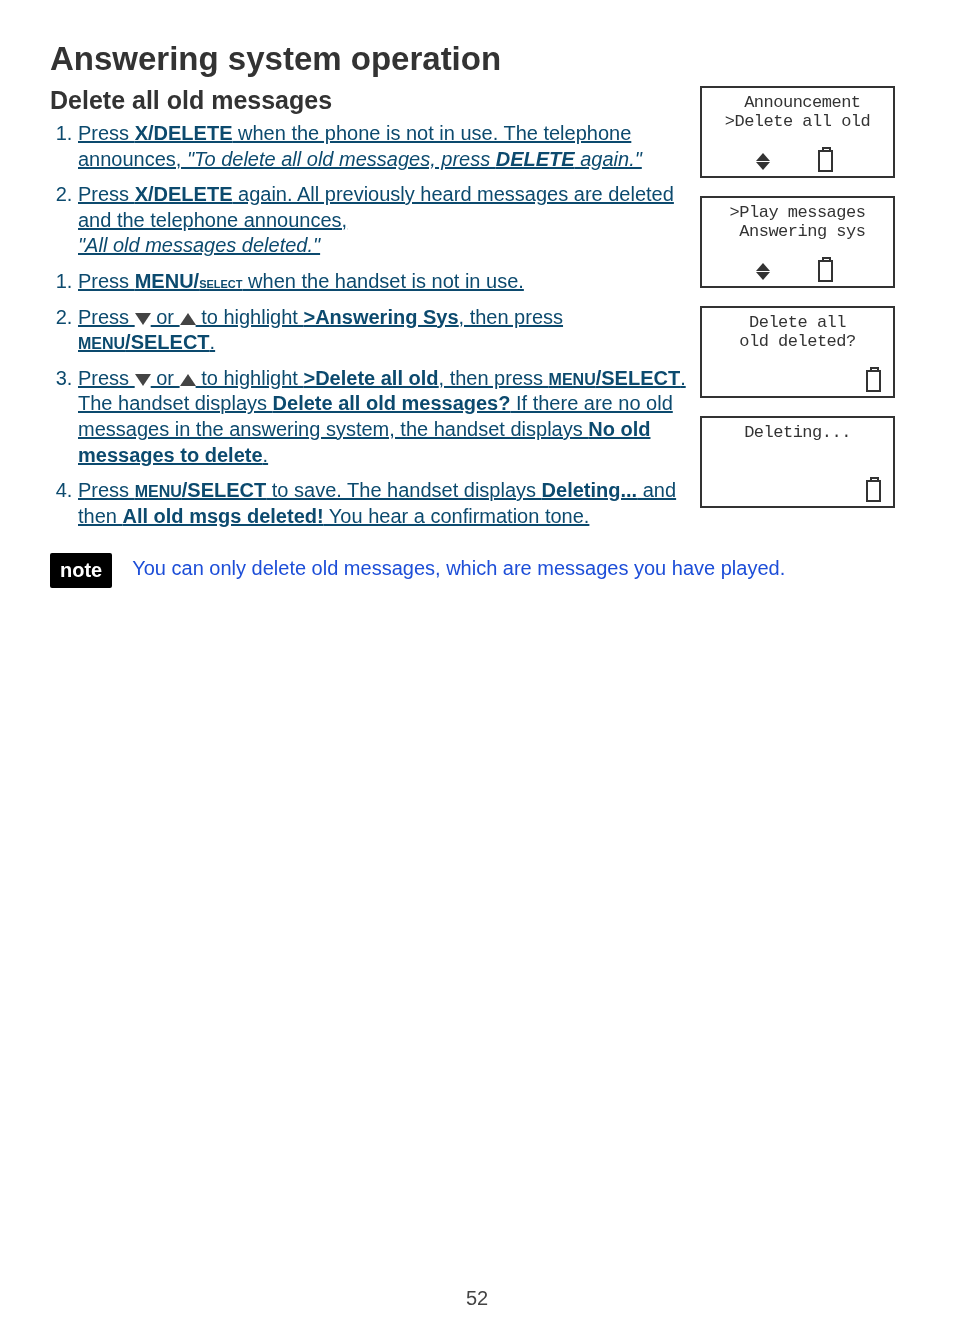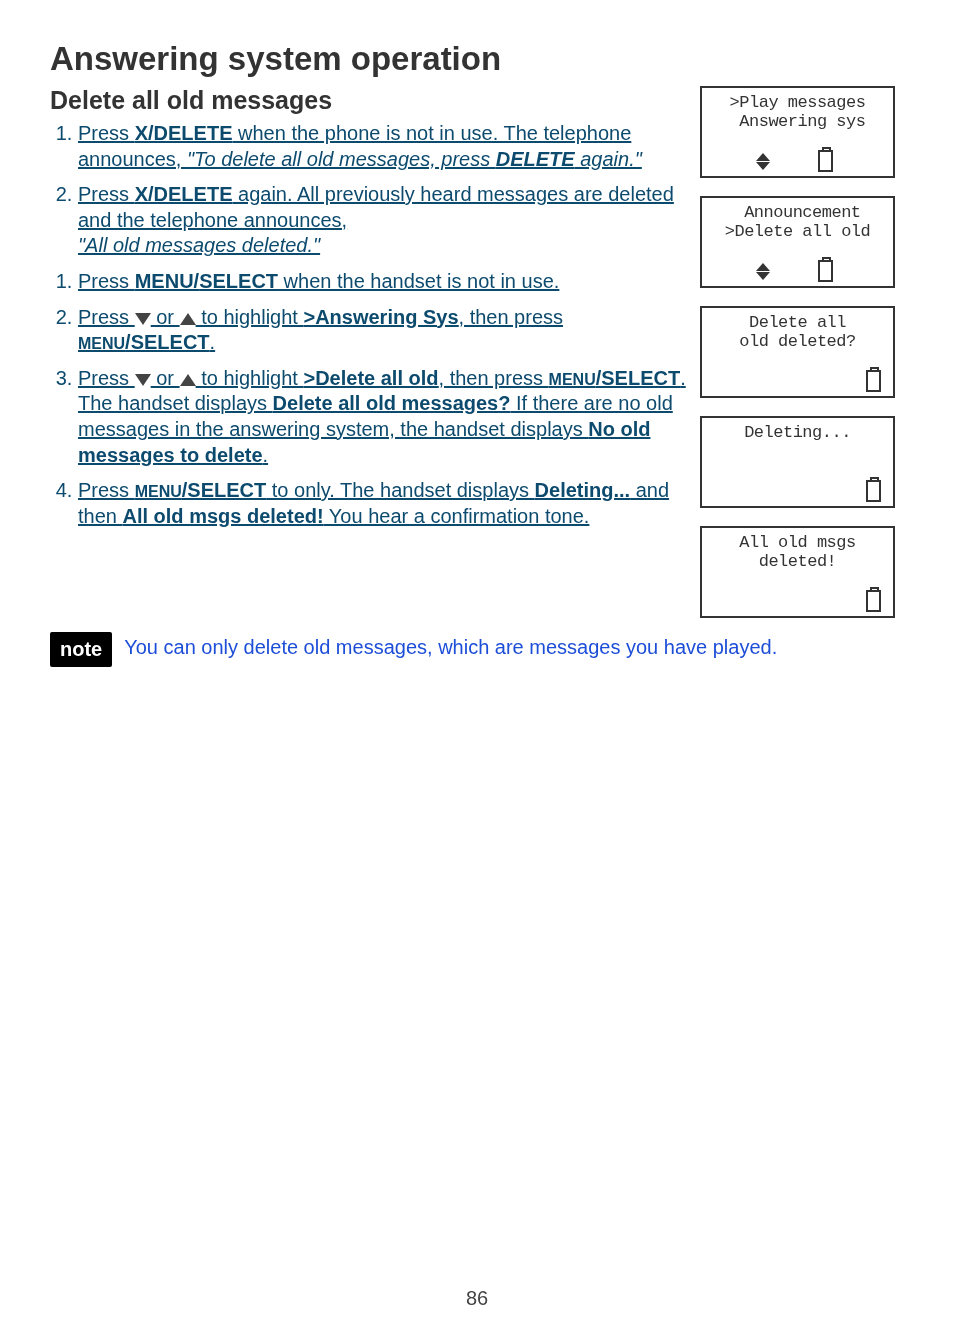--- a/index.html
+++ b/index.html
@@ -46,21 +46,21 @@
   .screen .icons.center { justify-content:center; gap:48px; }
   .updown {
     display:inline-flex; flex-direction:column; align-items:center; gap:1px;
   }
   .updown .u{ width:0;height:0;border-left:7px solid transparent;border-right:7px solid transparent;border-bottom:8px solid #333;}
   .updown .d{ width:0;height:0;border-left:7px solid transparent;border-right:7px solid transparent;border-top:8px solid #333;}
   .batt {
     display:inline-block; width:11px; height:18px; border:2px solid #333; position:relative;
   }
   .batt::before { content:""; position:absolute; top:-5px; left:2px; width:5px; height:3px; border:2px solid #333; border-bottom:none;}
-  .note-row { display:flex; align-items:flex-start; gap:12px; margin-top:14px;}
+  .note-row { display:flex; align-items:flex-start; gap:20px; margin-top:14px;}
   .note-badge {
     background:#000; color:#fff; font-weight:bold; padding:6px 10px; font-size:20px;
     border-radius:2px;
   }
   .note-text { font-size:20px; color:#1d4ed8; padding-top:4px;}
   .pagenum { position:absolute; bottom:28px; left:0; right:0; text-align:center; font-size:20px; color:#444;}
 </style>
 </head>
 <body>
 
@@ -75,50 +75,50 @@
         <span>Press </span><span class="b">X/DELETE</span><span> when the phone is not in use. The telephone announces, </span><span class="i">"To delete all old messages, press </span><span class="bi">DELETE</span><span class="i"> again."</span>
       </li>
       <li>
         <span>Press </span><span class="b">X/DELETE</span><span> again. All previously heard messages are deleted and the telephone announces,</span><br>
         <span class="i">"All old messages deleted."</span>
       </li>
     </ol>
 
     <ol>
       <li>
-        <span>Press </span><span class="b">MENU/</span><span class="b" style="font-size:20px;">SELECT</span><span> when the handset is not in use.</span>
+        <span>Press </span><span class="b">MENU/</span><span class="b" style="font-size:11px;">SELECT</span><span> when the handset is not in use.</span>
       </li>
       <li>
         <span>Press </span><span class="tri-down"></span><span> or </span><span class="tri-up"></span><span> to highlight </span><span class="b">&gt;Answering Sys</span><span>, then press </span><span class="b" style="font-size:16px;">MENU</span><span class="b">/SELECT</span><span>.</span>
       </li>
       <li>
         <span>Press </span><span class="tri-down"></span><span> or </span><span class="tri-up"></span><span> to highlight </span><span class="b">&gt;Delete all old</span><span>, then press </span><span class="b" style="font-size:16px;">MENU</span><span class="b">/SELECT</span><span>. The handset displays </span><span class="b">Delete all old messages?</span><span> If there are no old messages in the answering system, the handset displays </span><span class="b">No old messages to delete</span><span>.</span>
       </li>
       <li>
-        <span>Press </span><span class="b" style="font-size:16px;">MENU</span><span class="b">/SELECT</span><span> to only. The handset displays </span><span class="b">Deleting...</span><span> and then </span><span class="b">All old msgs deleted!</span><span> You hear a confirmation tone.</span>
+        <span>Press </span><span class="b" style="font-size:16px;">MENU</span><span class="b">/SELECT</span><span> to save. The handset displays </span><span class="b">Deleting...</span><span> and then </span><span class="b">All old msgs deleted!</span><span> You hear a confirmation tone.</span>
       </li>
     </ol>
 
   </div>
 
   <div class="right">
     <div class="screen">
-      <span class="l1">&gt;Play messages</span>
-      <span class="l2"> Answering sys</span>
+      <span class="l1"> Announcement</span>
+      <span class="l2">&gt;Delete all old</span>
       <div class="icons center">
         <span class="updown">
             <span class="u"></span>
             <span class="d"></span>
           </span>
         <span class="batt"></span>
       </div>
     </div>
     <div class="screen">
-      <span class="l1"> Announcement</span>
-      <span class="l2">&gt;Delete all old</span>
+      <span class="l1">&gt;Play messages</span>
+      <span class="l2"> Answering sys</span>
       <div class="icons center">
         <span class="updown">
             <span class="u"></span>
             <span class="d"></span>
           </span>
         <span class="batt"></span>
       </div>
     </div>
     <div class="screen">
       <span class="l1">Delete all</span>
@@ -127,28 +127,21 @@
           <span class="batt"></span>
         </div>
     </div>
     <div class="screen">
       <span class="l1">Deleting...</span>
       <span class="l2"></span>
       <div class="icons">
           <span class="batt"></span>
         </div>
     </div>
-    <div class="screen">
-      <span class="l1">All old msgs</span>
-      <span class="l2">deleted!</span>
-      <div class="icons">
-          <span class="batt"></span>
-        </div>
-    </div>
   </div>
 </div>
 
 <div class="note-row">
   <div class="note-badge">note</div>
   <div class="note-text">You can only delete old messages, which are messages you have played.</div>
 </div>
 
-<div class="pagenum">86</div>
+<div class="pagenum">52</div>
 
 </body></html>

